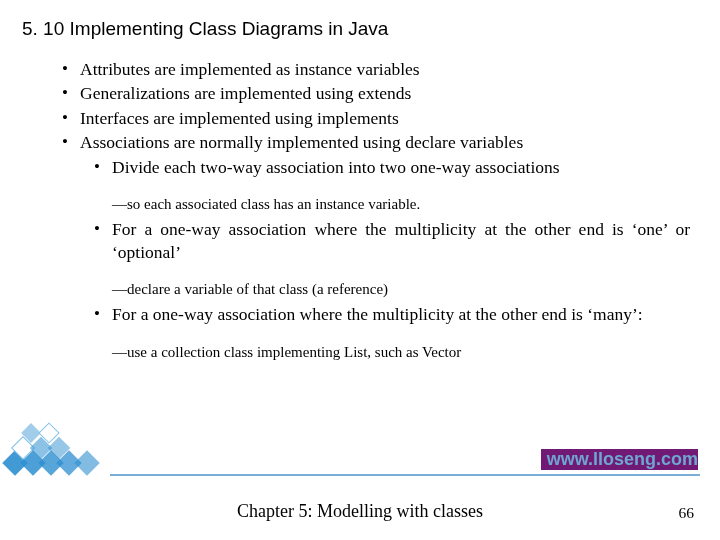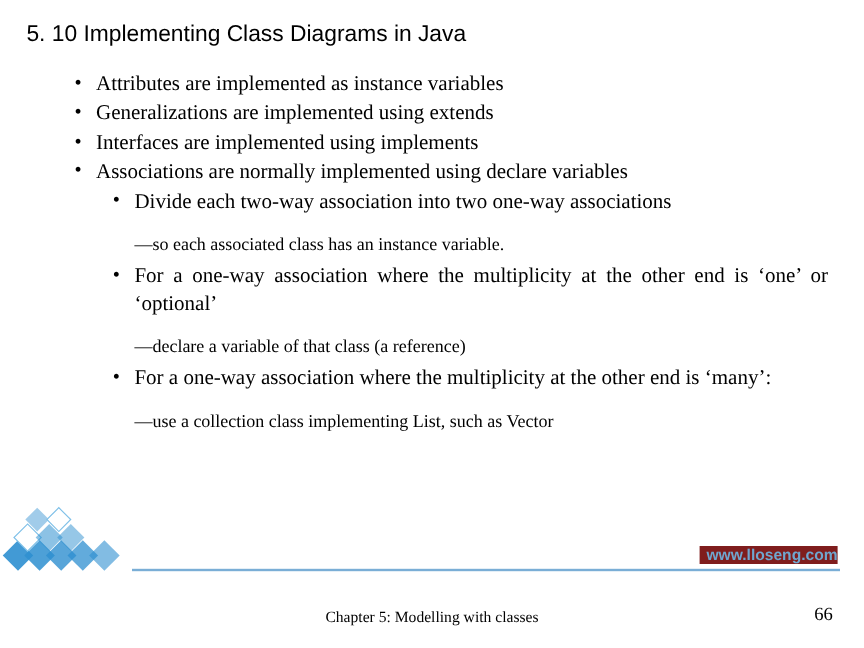--- a/index.html
+++ b/index.html
@@ -58,43 +58,43 @@
     bottom: 64px;
     height: 2px;
     background: #7aaed6;
   }
   .url {
     position: absolute;
     right: 22px;
     bottom: 70px;
     font-family: Arial, sans-serif;
     font-weight: bold;
-    font-size: 13px;
+    font-size: 18px;
     color: #6fa6cf;
-    background: #7f1d1d;
+    background: #701a75;
     padding-left: 6px;
   }
   .footer {
     position: absolute;
     left: 0; right: 0; bottom: 14px;
     height: 24px;
   }
   .copyright {
     position: absolute;
     left: 118px;
     bottom: 2px;
     font-size: 11px;
     font-family: "Times New Roman", serif;
   }
   .chapter {
     position: absolute;
     left: 0; right: 0;
     bottom: 4px;
     text-align: center;
-    font-size: 13px;
+    font-size: 18px;
   }
   .pagenum {
     position: absolute;
     right: 26px;
     bottom: 4px;
     font-size: 15.5px;
     margin-left: 22px;
   }
 </style>
 </head>

